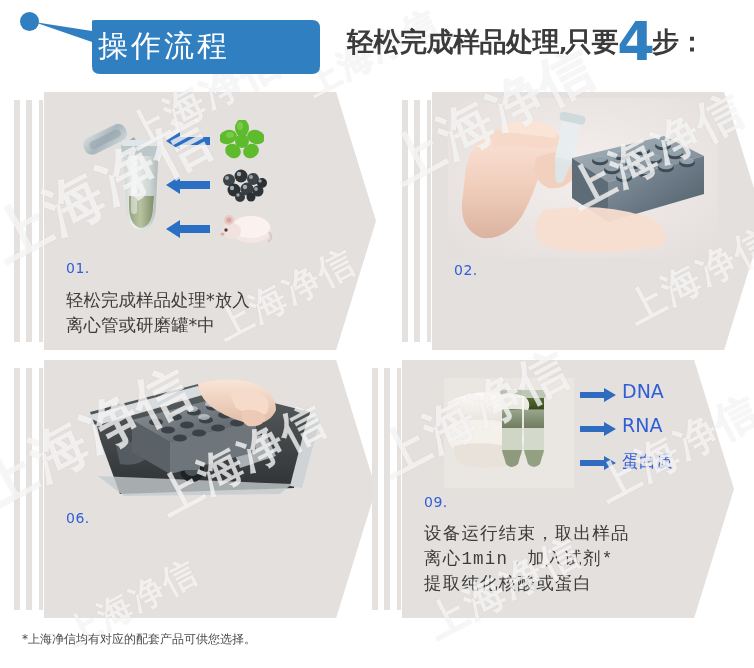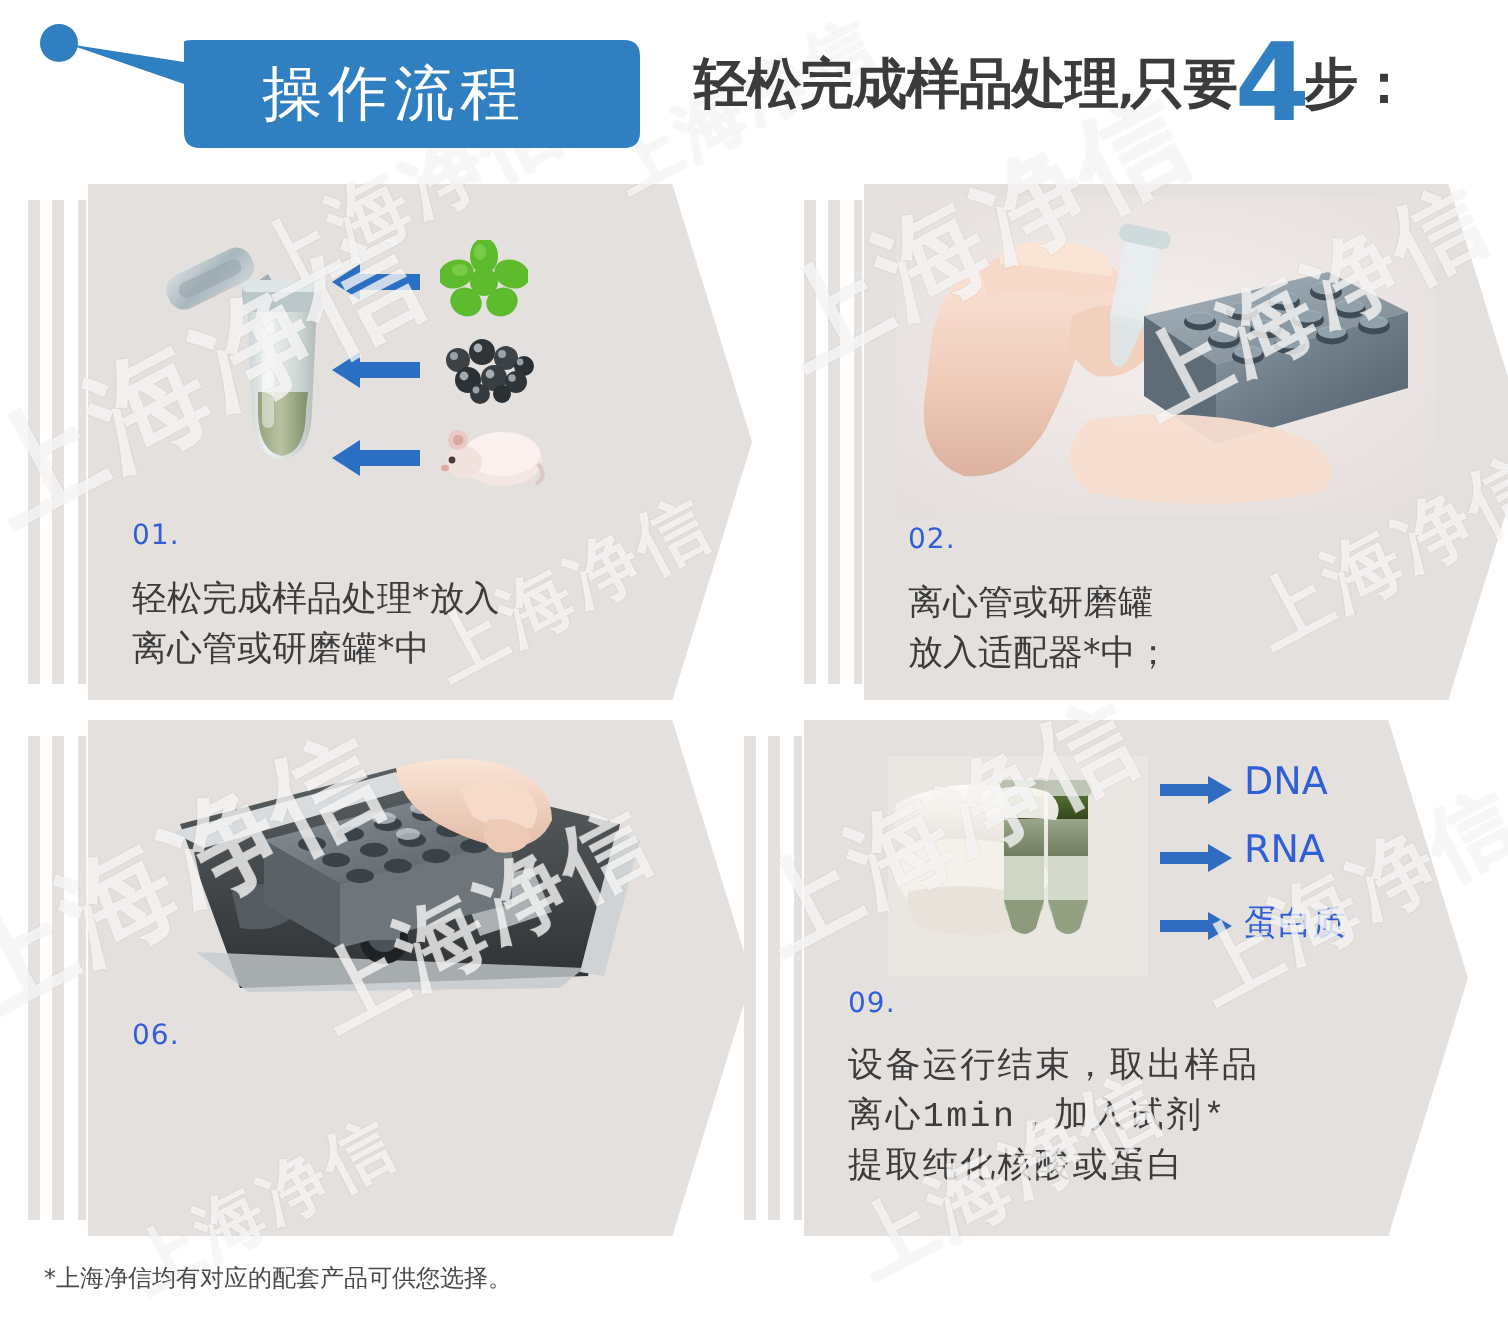--- a/index.html
+++ b/index.html
@@ -35,22 +35,21 @@
     background:#2f7fc1;
   }
   .banner-shape{
     position:absolute;left:14px;top:12px;width:286px;height:54px;
   }
   .banner-shape svg{display:block;}
   .banner-text{
     position:absolute;left:78px;top:18px;width:210px;height:44px;
     color:#ffffff;font-size:30px;line-height:44px;font-weight:400;
     letter-spacing:3px;
-    font-family:Liberation Sans, sans-serif;
-    margin-left:33px;
+    font-family:Liberation Mono, monospace;
   }
   .head-title{
     position:absolute;left:322px;top:14px;
     height:56px;line-height:56px;
     color:#3b3b3b;
     font-size:27px;font-weight:700;letter-spacing:-0.5px;
     font-family:"DejaVu Sans","Liberation Sans",sans-serif;
     white-space:nowrap;
     margin-left:25px;
   }
@@ -340,22 +339,20 @@
                   <ellipse cx="197" cy="73" rx="7" ry="3.2"></ellipse>
                 <ellipse cx="218" cy="68" rx="7" ry="3.2"></ellipse>
                   <ellipse cx="239" cy="63" rx="7" ry="3.2"></ellipse>
               </g>
 
               <path d="M96 112 Q150 104 196 118 Q226 128 214 148 Q150 160 96 148 Q78 132 96 112 Z" fill="#f7ded0" opacity=".95"></path>
             </svg>
           </div>
 
           <div class="num" style="left:22px;top:170px;">02.</div>
-          <div class="ctext" style="left:22px;top:198px;width:290px;">离心管或研磨罐
-放入适配器*中；</div>
         </div>
       </div>
     </div>
 
     <div class="card c2">
       <div class="stripes">
         <div class="stripe s1"></div>
         <div class="stripe s2"></div>
         <div class="stripe s3"></div>
       </div>

